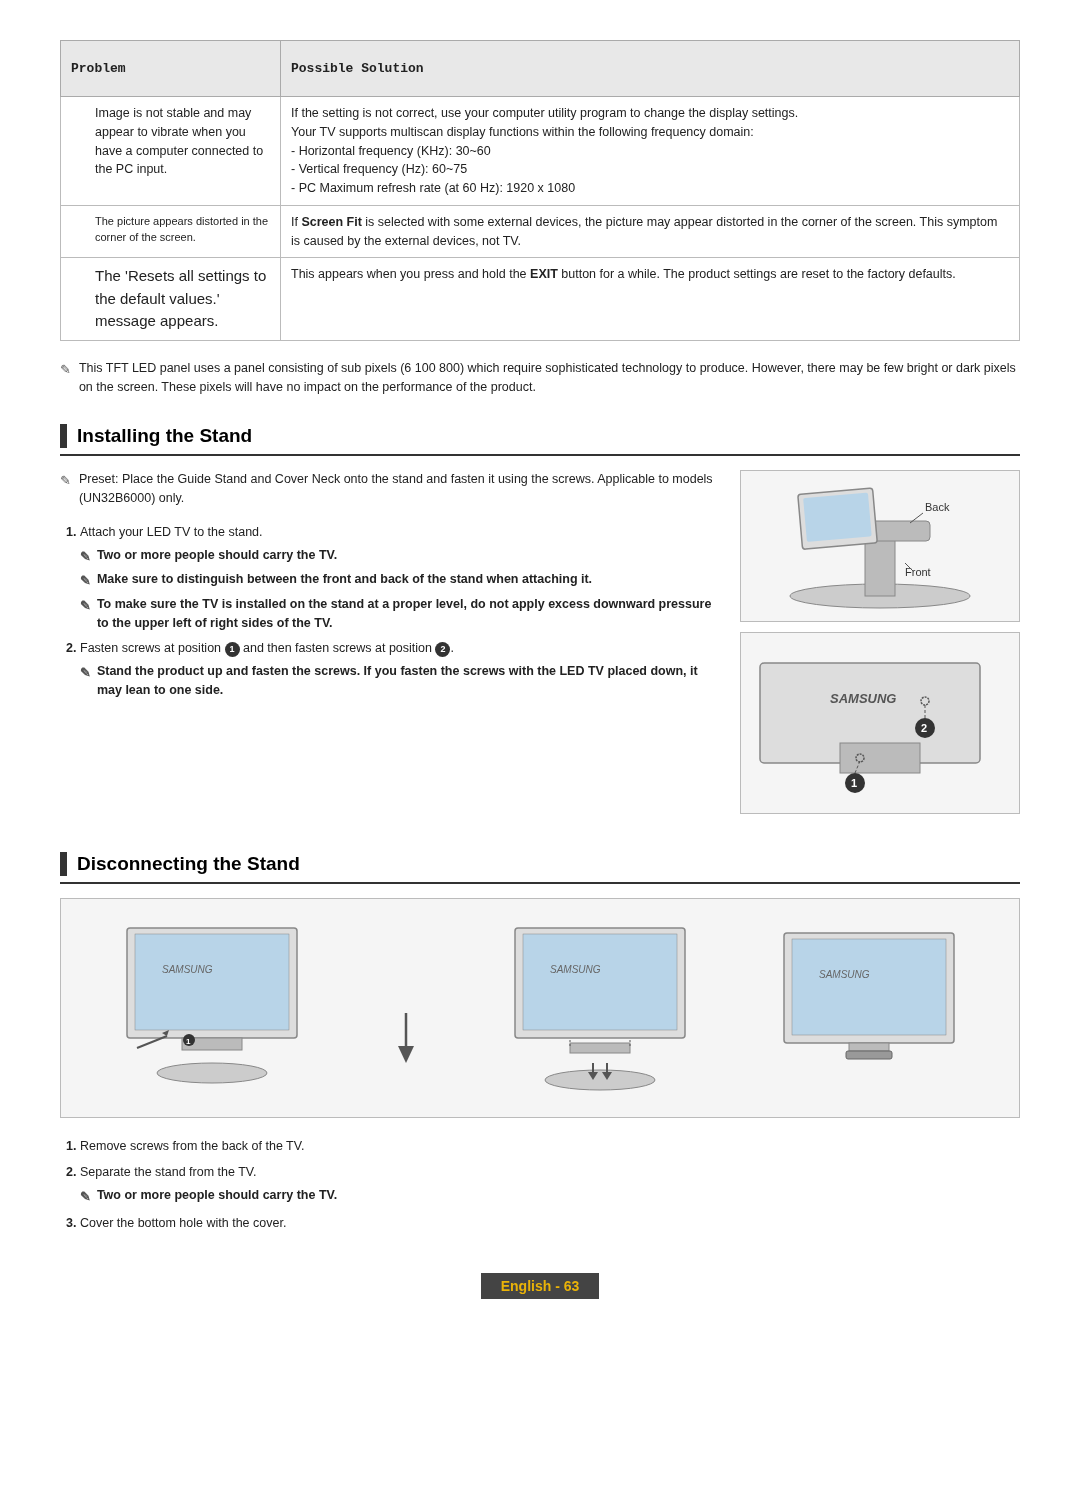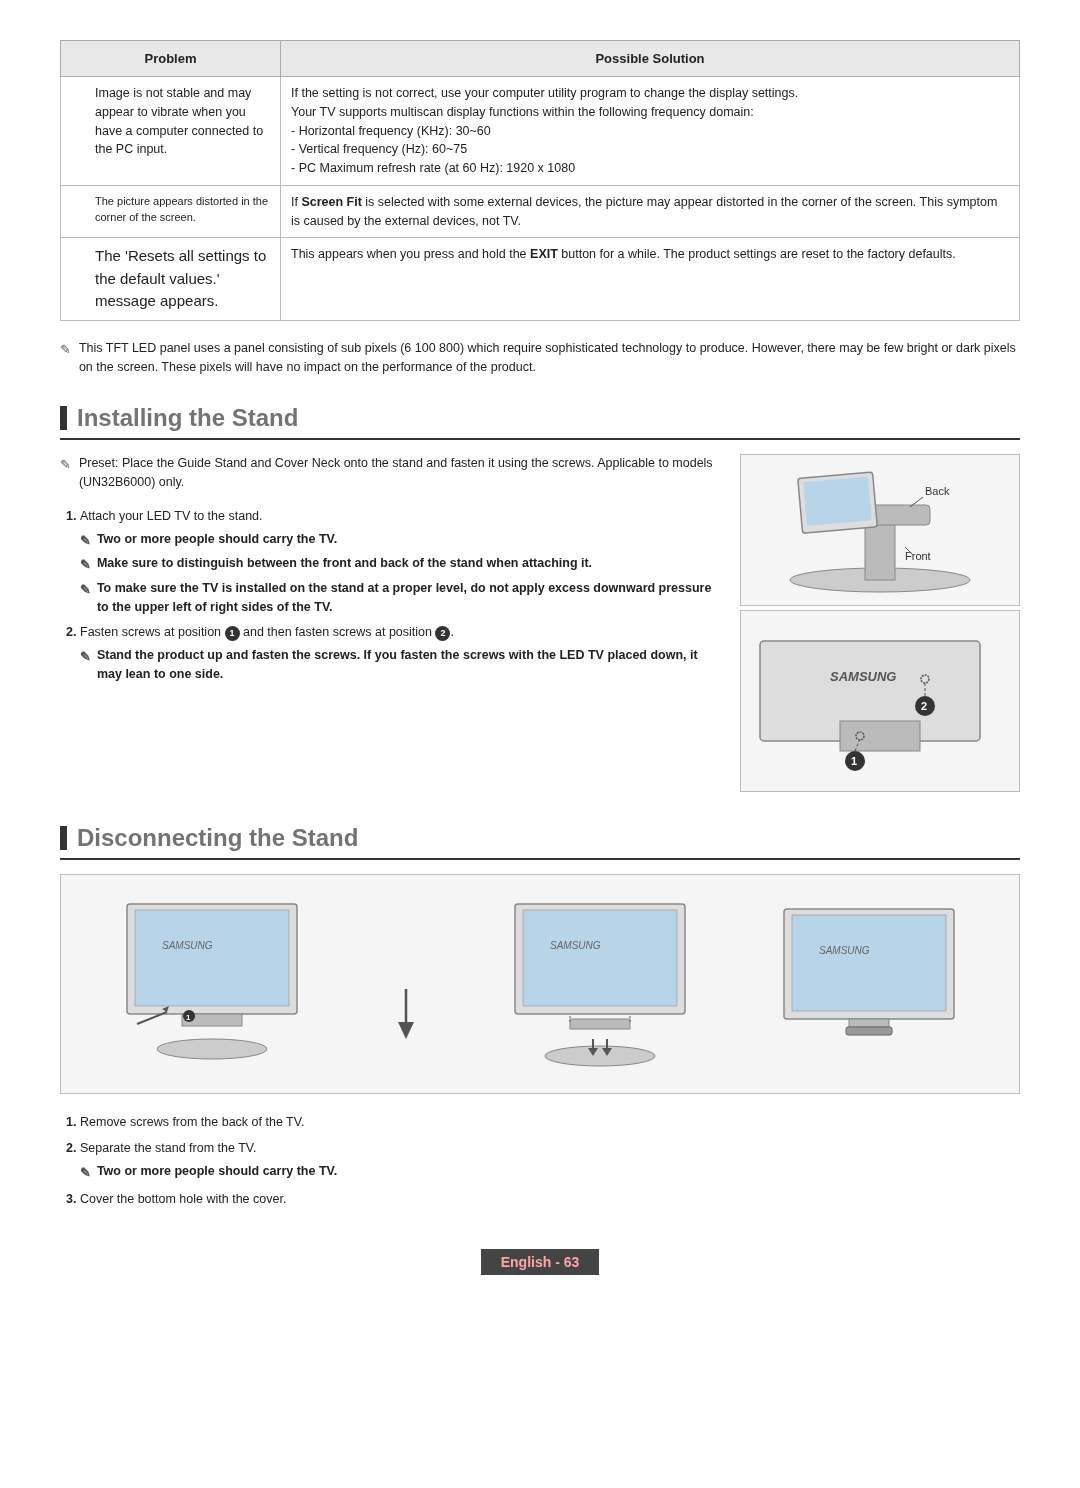--- a/index.html
+++ b/index.html
@@ -16,24 +16,25 @@
     
     .trouble-table {
       width: 100%;
       border-collapse: collapse;
       margin-bottom: 18px;
       font-size: 12.5px;
     }
     .trouble-table th {
       background: #e8e8e8;
       border: 1px solid #aaa;
-      padding: 10px 10px;
-      text-align: center;
+      padding: 20px 10px;
+      text-align: left;
       font-weight: bold;
       font-size: 13px;
+      font-family: Liberation Mono, monospace;
     }
     .trouble-table td {
       border: 1px solid #bbb;
       padding: 7px 10px;
       vertical-align: top;
       line-height: 1.5;
     }
     .trouble-table td:first-child {
       width: 220px;
       padding-left: 34px;
@@ -63,23 +64,23 @@
       padding-bottom: 6px;
     }
     .section-bar {
       width: 7px;
       height: 24px;
       background: #333;
       margin-right: 10px;
       flex-shrink: 0;
     }
     .section-title {
-      font-size: 24px;
-      font-weight: bold;
-      color: #737373;
+      font-size: 19px;
+      font-weight: bold;
+      color: #000000;
     }
 
     
     .install-layout {
       display: flex;
       gap: 20px;
       margin-bottom: 10px;
     }
     .install-left {
       flex: 1;
@@ -87,21 +88,21 @@
     }
     .install-right {
       width: 280px;
       flex-shrink: 0;
     }
 
     .diagram-box {
       border: 1px solid #bbb;
       background: #f5f5f5;
       padding: 10px;
-      margin-bottom: 4px;
+      margin-bottom: 10px;
       display: flex;
       flex-direction: column;
       align-items: center;
       justify-content: center;
       min-height: 130px;
       position: relative;
     }
 
     
     .stand-top-diagram {
@@ -168,21 +169,21 @@
     }
 
     
     .footer {
       text-align: center;
       margin-top: 40px;
     }
     .footer-badge {
       display: inline-block;
       background: #444;
-      color: #fca5a5;
+      color: #eab308;
       padding: 5px 20px;
       font-size: 14px;
       font-weight: bold;
     }
     .circle-num {
       display: inline-block;
       width: 16px;
       height: 16px;
       background: #333;
       color: #fff;

